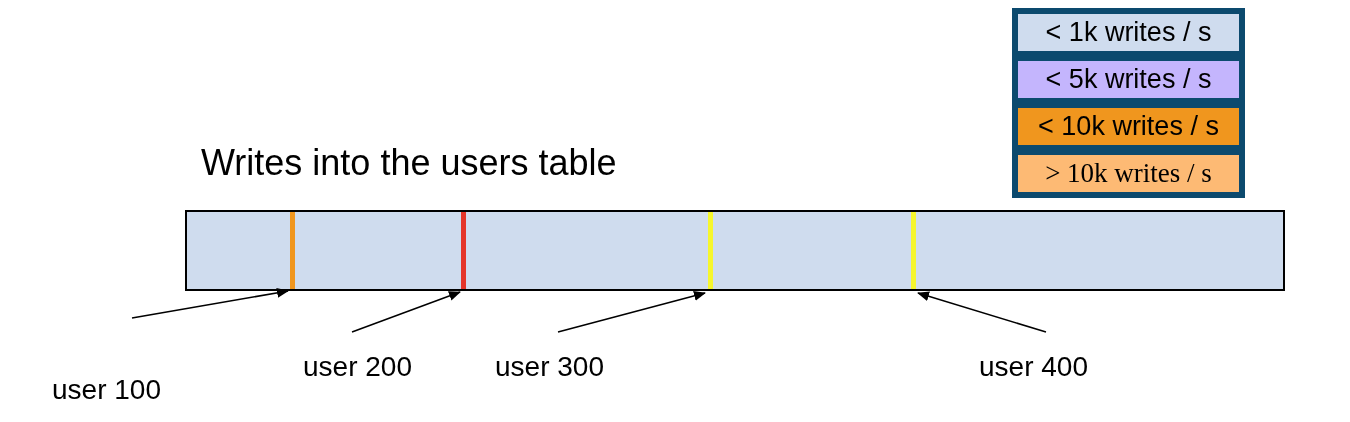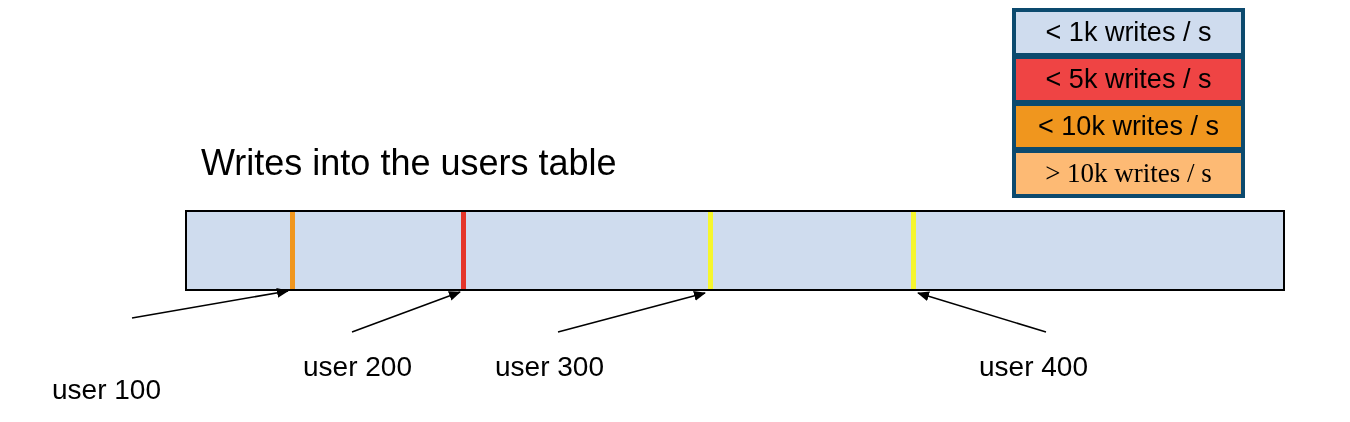--- a/index.html
+++ b/index.html
@@ -37,21 +37,21 @@
   }
   .legend {
     position: absolute;
     left: 1012px;
     top: 8px;
     width: 233px;
   }
   .legend-row {
     height: 49px;
     box-sizing: border-box;
-    border: 4px solid #0c4a6e;
+    border: 6px solid #0c4a6e;
     display: flex;
     align-items: center;
     justify-content: center;
     font-size: 27px;
     white-space: nowrap;
   }
   .legend-row + .legend-row { margin-top: -2px; }
   .arrows {
     position: absolute;
     left: 0;
@@ -82,21 +82,21 @@
     <div class="marker" style="left: 102.5px; background: rgb(240, 150, 30);"></div>
     <div class="marker" style="left: 273.5px; background: rgb(229, 53, 42);"></div>
     <div class="marker" style="left: 520.5px; background: rgb(246, 246, 45);"></div>
     <div class="marker" style="left: 723.5px; background: rgb(246, 246, 45);"></div>
   </div>
 
   <div class="legend">
     <div class="legend-row" style="background: rgb(207, 220, 238);">
       <span>&lt; 1k writes / s</span>
     </div>
-    <div class="legend-row" style="background: #ef4444;">
+    <div class="legend-row" style="background: #c4b5fd;">
       <span>&lt; 5k writes / s</span>
     </div>
     <div class="legend-row" style="background: rgb(240, 150, 30);">
       <span>&lt; 10k writes / s</span>
     </div>
     <div class="legend-row" style="background: #fdba74; font-family: Liberation Serif, serif;">
       <span>&gt; 10k writes / s</span>
     </div>
   </div>
 

